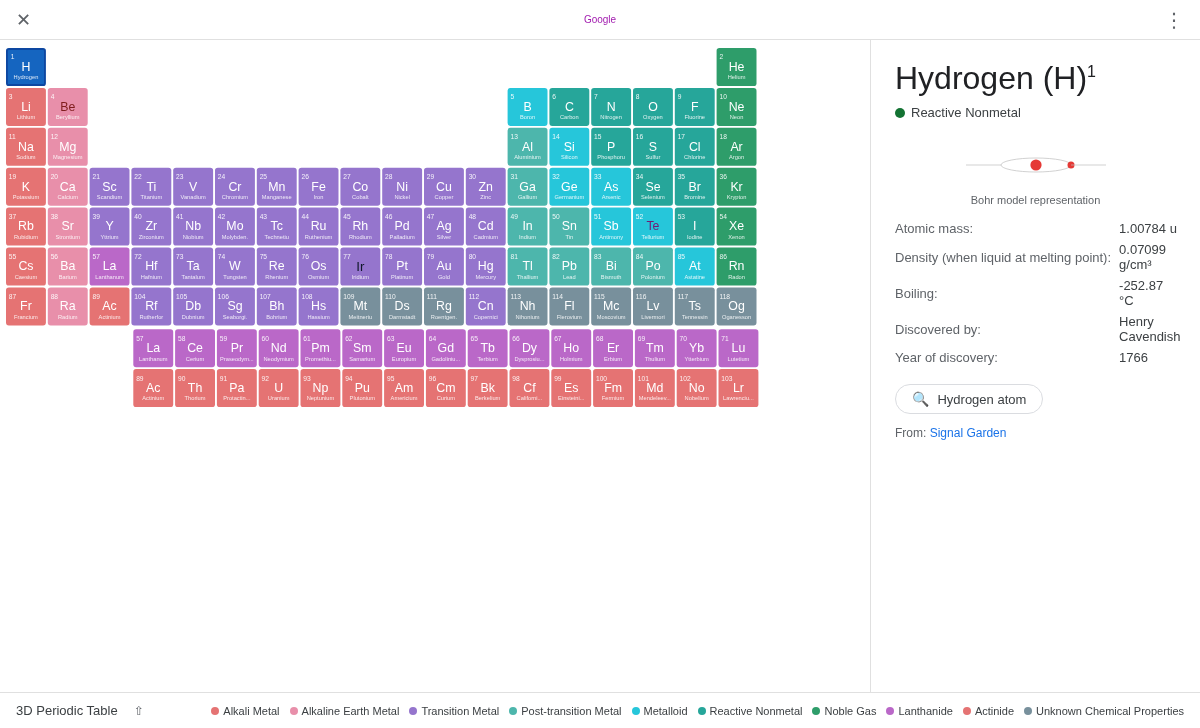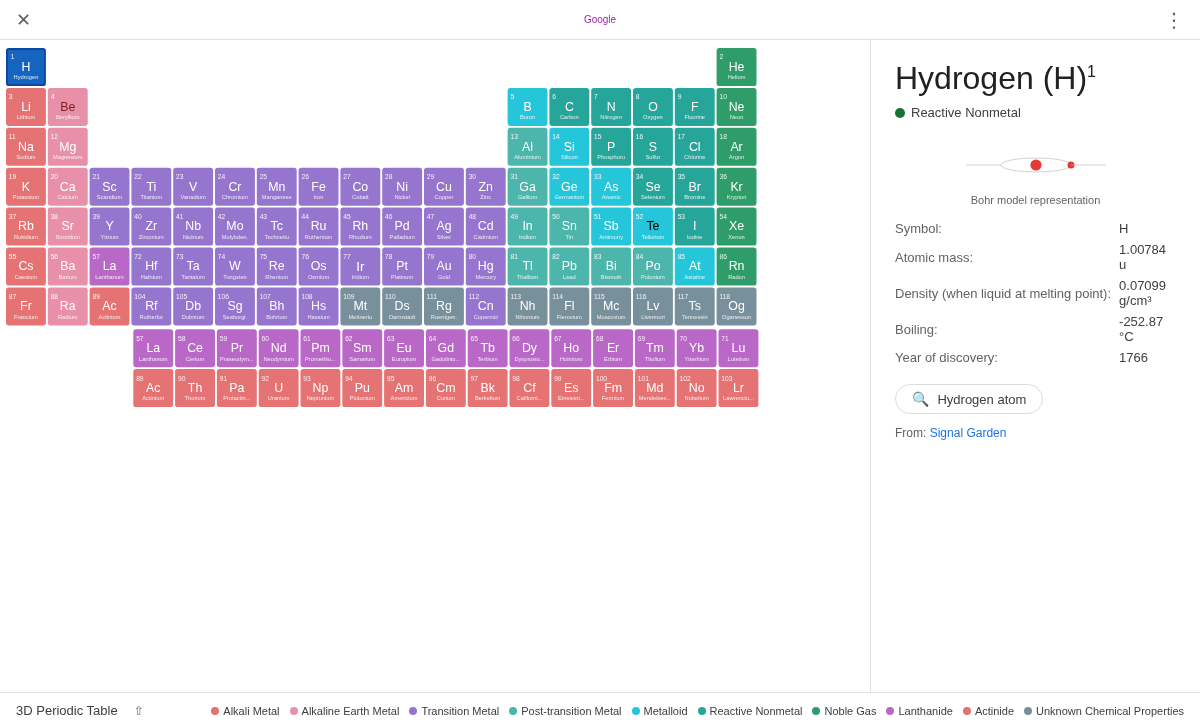--- a/index.html
+++ b/index.html
@@ -497,21 +497,21 @@
               <span style="font-size: 13px; font-weight: 500; color: rgb(255, 255, 255); line-height: 1.1;">Sn</span>
               <span style="font-size: 6px; color: rgba(255, 255, 255, 0.85); line-height: 1; text-align: center;">Tin</span>
             </div>
             <div style="background: rgb(38, 198, 218); border-radius: 3px; cursor: pointer; display: flex; flex-direction: column; align-items: center; justify-content: center; padding: 1px; overflow: hidden;">
               <span style="font-size: 7px; color: rgba(255, 255, 255, 0.9); align-self: flex-start; padding-left: 2px; line-height: 1;">51</span>
               <span style="font-size: 13px; font-weight: 500; color: rgb(255, 255, 255); line-height: 1.1;">Sb</span>
               <span style="font-size: 6px; color: rgba(255, 255, 255, 0.85); line-height: 1; text-align: center;">Antimony</span>
             </div>
             <div style="background: rgb(38, 198, 218); border-radius: 3px; cursor: pointer; display: flex; flex-direction: column; align-items: center; justify-content: center; padding: 1px; overflow: hidden;">
               <span style="font-size: 7px; color: rgba(255, 255, 255, 0.9); align-self: flex-start; padding-left: 2px; line-height: 1;">52</span>
-              <span style="font-size: 13px; font-weight: 500; color: #000000; line-height: 1.1;">Te</span>
+              <span style="font-size: 13px; font-weight: 500; color: #701a75; line-height: 1.1;">Te</span>
               <span style="font-size: 6px; color: rgba(255, 255, 255, 0.85); line-height: 1; text-align: center;">Tellurium</span>
             </div>
             <div style="background: rgb(38, 166, 154); border-radius: 3px; cursor: pointer; display: flex; flex-direction: column; align-items: center; justify-content: center; padding: 1px; overflow: hidden;">
               <span style="font-size: 7px; color: rgba(255, 255, 255, 0.9); align-self: flex-start; padding-left: 2px; line-height: 1;">53</span>
               <span style="font-size: 13px; font-weight: 500; color: rgb(255, 255, 255); line-height: 1.1;">I</span>
               <span style="font-size: 6px; color: rgba(255, 255, 255, 0.85); line-height: 1; text-align: center;">Iodine</span>
             </div>
             <div style="background: rgb(46, 157, 106); border-radius: 3px; cursor: pointer; display: flex; flex-direction: column; align-items: center; justify-content: center; padding: 1px; overflow: hidden;">
               <span style="font-size: 7px; color: rgba(255, 255, 255, 0.9); align-self: flex-start; padding-left: 2px; line-height: 1;">54</span>
               <span style="font-size: 13px; font-weight: 500; color: rgb(255, 255, 255); line-height: 1.1;">Xe</span>
@@ -552,21 +552,21 @@
               <span style="font-size: 13px; font-weight: 500; color: rgb(255, 255, 255); line-height: 1.1;">Re</span>
               <span style="font-size: 6px; color: rgba(255, 255, 255, 0.85); line-height: 1; text-align: center;">Rhenium</span>
             </div>
             <div style="background: rgb(149, 117, 205); border-radius: 3px; cursor: pointer; display: flex; flex-direction: column; align-items: center; justify-content: center; padding: 1px; overflow: hidden;">
               <span style="font-size: 7px; color: rgba(255, 255, 255, 0.9); align-self: flex-start; padding-left: 2px; line-height: 1;">76</span>
               <span style="font-size: 13px; font-weight: 500; color: rgb(255, 255, 255); line-height: 1.1;">Os</span>
               <span style="font-size: 6px; color: rgba(255, 255, 255, 0.85); line-height: 1; text-align: center;">Osmium</span>
             </div>
             <div style="background: rgb(149, 117, 205); border-radius: 3px; cursor: pointer; display: flex; flex-direction: column; align-items: center; justify-content: center; padding: 1px; overflow: hidden;">
               <span style="font-size: 7px; color: rgba(255, 255, 255, 0.9); align-self: flex-start; padding-left: 2px; line-height: 1;">77</span>
-              <span style="font-size: 14px; font-weight: 500; color: #ffffff; line-height: 1.1;">Ir</span>
+              <span style="font-size: 14px; font-weight: 500; color: #0f172a; line-height: 1.1;">Ir</span>
               <span style="font-size: 6px; color: rgba(255, 255, 255, 0.85); line-height: 1; text-align: center;">Iridium</span>
             </div>
             <div style="background: rgb(149, 117, 205); border-radius: 3px; cursor: pointer; display: flex; flex-direction: column; align-items: center; justify-content: center; padding: 1px; overflow: hidden;">
               <span style="font-size: 7px; color: rgba(255, 255, 255, 0.9); align-self: flex-start; padding-left: 2px; line-height: 1;">78</span>
               <span style="font-size: 13px; font-weight: 500; color: rgb(255, 255, 255); line-height: 1.1;">Pt</span>
               <span style="font-size: 6px; color: rgba(255, 255, 255, 0.85); line-height: 1; text-align: center;">Platinum</span>
             </div>
             <div style="background: rgb(149, 117, 205); border-radius: 3px; cursor: pointer; display: flex; flex-direction: column; align-items: center; justify-content: center; padding: 1px; overflow: hidden;">
               <span style="font-size: 7px; color: rgba(255, 255, 255, 0.9); align-self: flex-start; padding-left: 2px; line-height: 1;">79</span>
               <span style="font-size: 13px; font-weight: 500; color: rgb(255, 255, 255); line-height: 1.1;">Au</span>
@@ -879,37 +879,37 @@
 
         <line x1="0" y1="30" x2="50" y2="30" stroke="#bdbdbd" stroke-width="1"></line>
         <line x1="150" y1="30" x2="200" y2="30" stroke="#bdbdbd" stroke-width="1"></line>
       </svg>
     </div>
     <div style="font-size:11px; color:#5f6368; text-align:center; margin-bottom:12px;">Bohr model representation</div>
 
 
     <table class="properties-table">
       <tbody>
-          <tr>
-        <td>Symbol:</td>
-        <td>H</td>
-      </tr>
       <tr>
         <td>Atomic mass:</td>
         <td>1.00784 u</td>
       </tr>
       <tr>
         <td>Density (when liquid at melting point):</td>
         <td>0.07099 g/cm³</td>
       </tr>
       <tr>
         <td>Boiling:</td>
         <td>-252.87 °C</td>
       </tr>
       <tr>
+        <td>Discovered by:</td>
+        <td>Henry Cavendish</td>
+      </tr>
+      <tr>
         <td>Year of discovery:</td>
         <td>1766</td>
       </tr>
     </tbody>
       </table>
 
     <button class="search-button">
       <span style="font-size:14px;">🔍</span>
       <span>Hydrogen atom</span>
     </button>

